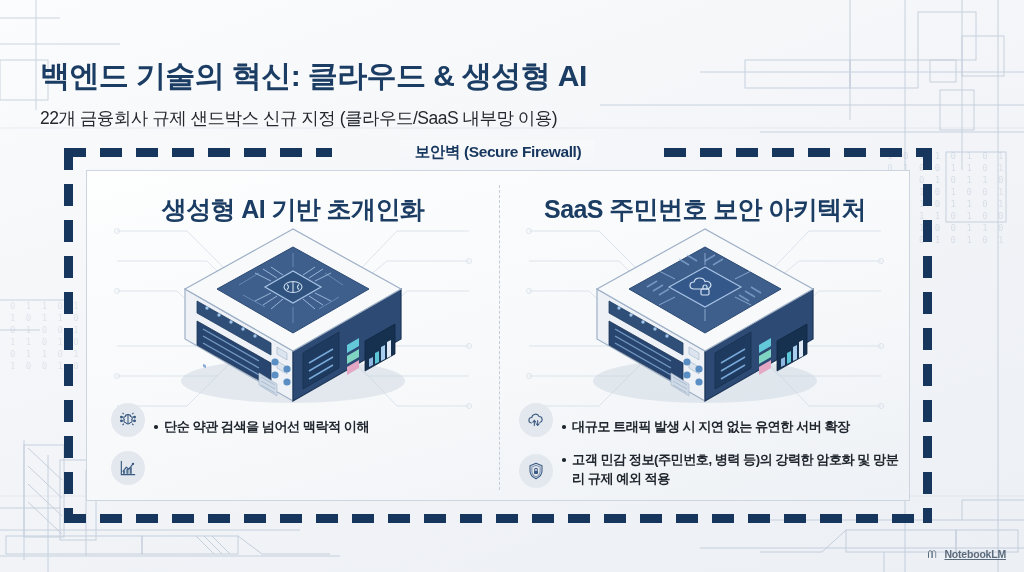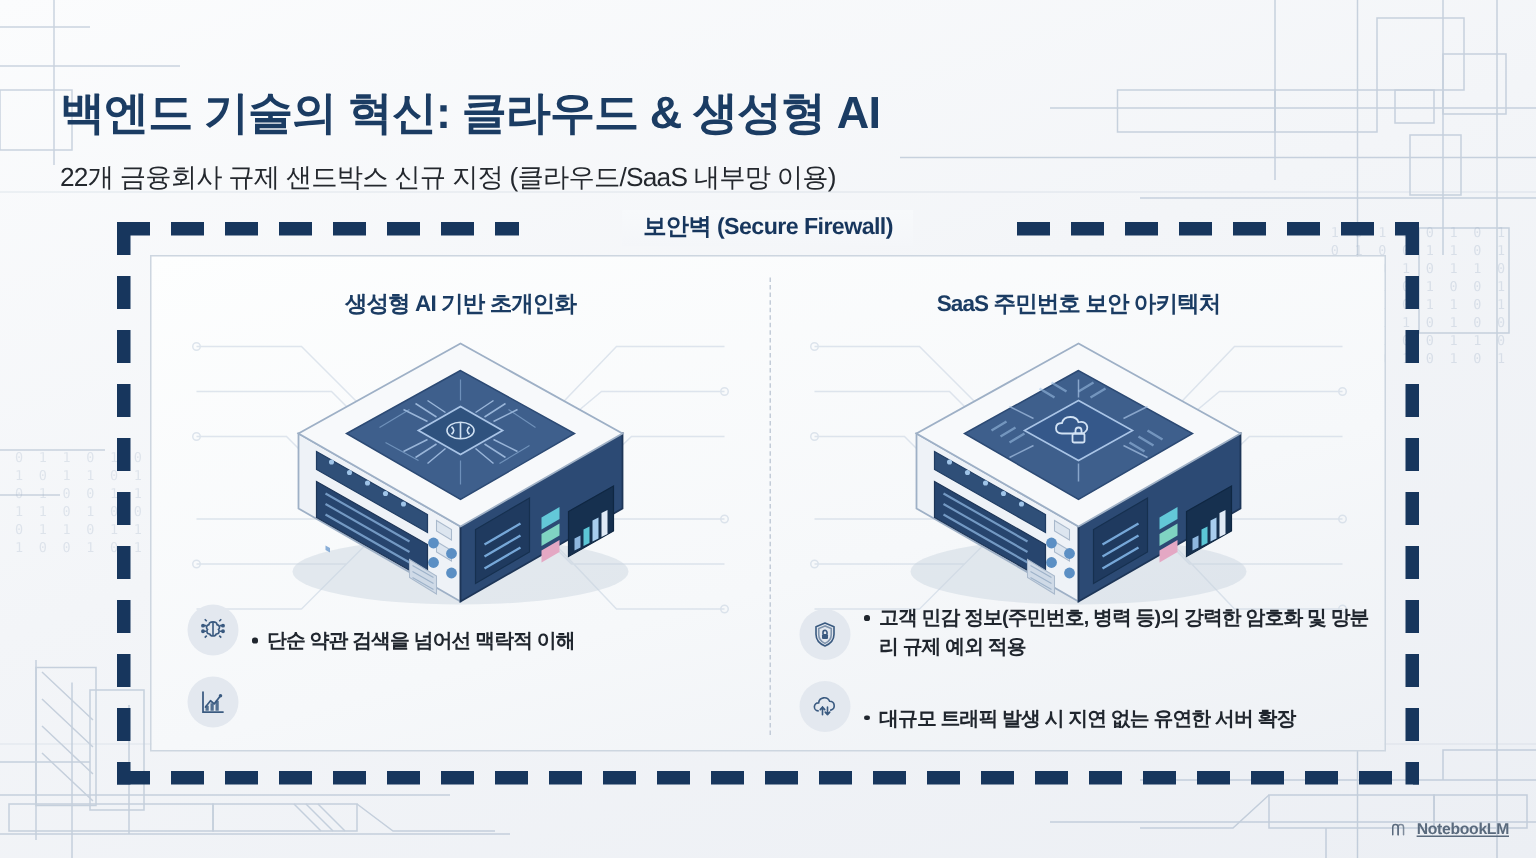--- a/index.html
+++ b/index.html
@@ -72,21 +72,21 @@
     font-size: 17.5px;
     font-weight: normal;
     color: #24282e;
     letter-spacing: -0.5px;
     white-space: nowrap;
   }
 
   
   .firewall {
     position: absolute;
-    left: 78px; top: 148px;
+    left: 64px; top: 148px;
     width: 868px; height: 375px;
   }
   .fw-edge { position: absolute; background: transparent; }
 
   .fw-top-left, .fw-top-right, .fw-bottom {
     height: 9px;
     background-image: repeating-linear-gradient(
       to right,
       #17365d 0px, #17365d 22px,
       rgba(0,0,0,0) 22px, rgba(0,0,0,0) 36px);
@@ -143,21 +143,21 @@
     top: 0;
     width: 412px; height: 331px;
   }
   .panel.left  { left: 0; }
   .panel.right { left: 412px; }
 
   .panel-title {
     position: absolute;
     top: 22px; left: 0; width: 100%;
     text-align: center;
-    font-size: 15px;
+    font-size: 25px;
     font-weight: bold;
     color: #1b3c63;
     letter-spacing: -0.6px;
     white-space: nowrap;
   }
 
   
   .server-wrap {
     position: absolute;
     top: 52px; left: 50%;
@@ -524,38 +524,38 @@
               <path d="M244 119 L244 135 L248 133 L248 117 Z" fill="#e0eaf6"></path>
             </g>
           </svg>
         </div>
 
         <div class="bullets">
 
           <div class="bullet-row">
             <span class="bullet-icon">
               <svg width="20" height="20" viewBox="0 0 24 24" fill="none" stroke="#3a5a80" stroke-width="1.3">
+                <path d="M6.5 15.5a3.2 3.2 0 0 1 .4-6.4 4.6 4.6 0 0 1 8.8-1.3 3.6 3.6 0 0 1 .9 7.1" stroke-linecap="round"></path>
+                <path d="M10 12.5v6M10 12.5l-1.8 2M10 12.5l1.8 2" stroke-linecap="round" stroke-linejoin="round"></path>
+                <path d="M14 18.5v-6M14 18.5l-1.8-2M14 18.5l1.8-2" stroke-linecap="round" stroke-linejoin="round"></path>
+              </svg>
+            </span>
+            <span class="bullet-text">대규모 트래픽 발생 시 지연 없는 유연한 서버 확장</span>
+          </div>
+
+          <div class="bullet-row">
+            <span class="bullet-icon">
+              <svg width="20" height="20" viewBox="0 0 24 24" fill="none" stroke="#3a5a80" stroke-width="1.3">
                 <path d="M12 2.8 4.8 5.8v6c0 4.4 3 7.7 7.2 9.4 4.2-1.7 7.2-5 7.2-9.4v-6z" stroke-linejoin="round"></path>
                 <path d="M12 5.2 7 7.3v4.6c0 3.3 2.2 5.9 5 7.2 2.8-1.3 5-3.9 5-7.2V7.3z" opacity="0.6"></path>
                 <rect x="9.6" y="11.6" width="4.8" height="4" rx="0.9" fill="#3a5a80" stroke="none"></rect>
                 <path d="M10.4 11.6v-1.3a1.6 1.6 0 0 1 3.2 0v1.3"></path>
               </svg>
             </span>
             <span class="bullet-text">고객 민감 정보(주민번호, 병력 등)의 강력한 암호화 및 망분리 규제 예외 적용</span>
-          </div>
-
-          <div class="bullet-row">
-            <span class="bullet-icon">
-              <svg width="20" height="20" viewBox="0 0 24 24" fill="none" stroke="#3a5a80" stroke-width="1.3">
-                <path d="M6.5 15.5a3.2 3.2 0 0 1 .4-6.4 4.6 4.6 0 0 1 8.8-1.3 3.6 3.6 0 0 1 .9 7.1" stroke-linecap="round"></path>
-                <path d="M10 12.5v6M10 12.5l-1.8 2M10 12.5l1.8 2" stroke-linecap="round" stroke-linejoin="round"></path>
-                <path d="M14 18.5v-6M14 18.5l-1.8-2M14 18.5l1.8-2" stroke-linecap="round" stroke-linejoin="round"></path>
-              </svg>
-            </span>
-            <span class="bullet-text">대규모 트래픽 발생 시 지연 없는 유연한 서버 확장</span>
           </div>
 
         </div>
       </div>
 
     </div>
   </div>
 
   <div class="watermark">
     <span>

